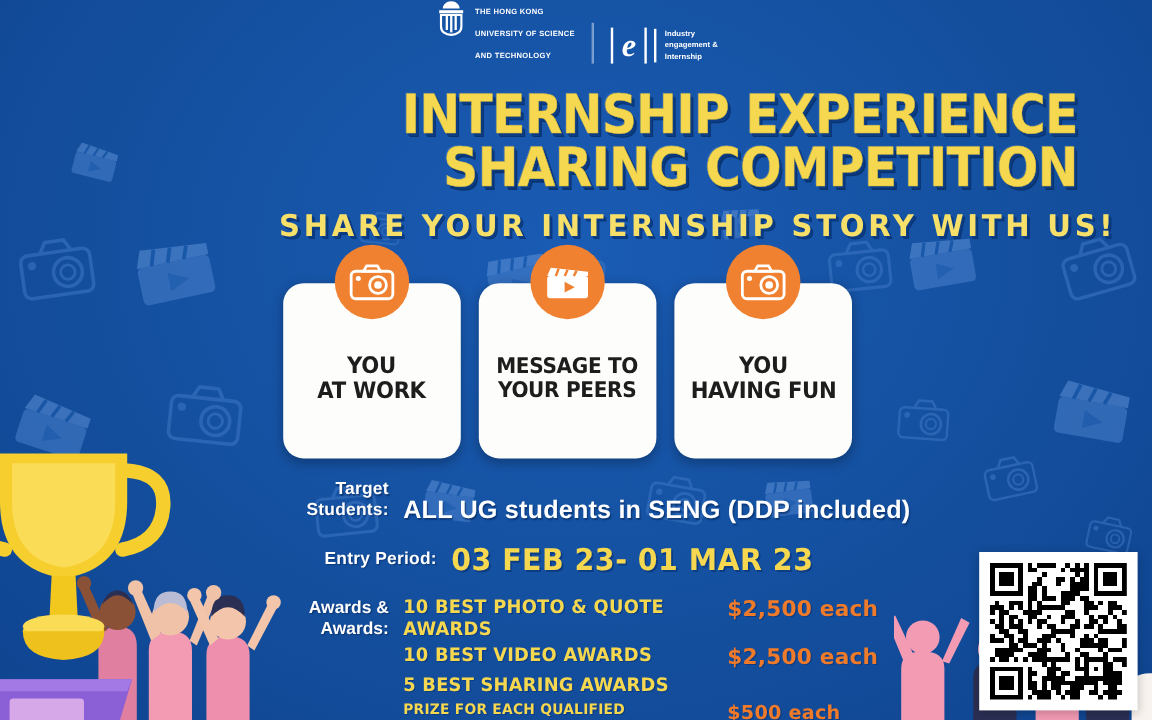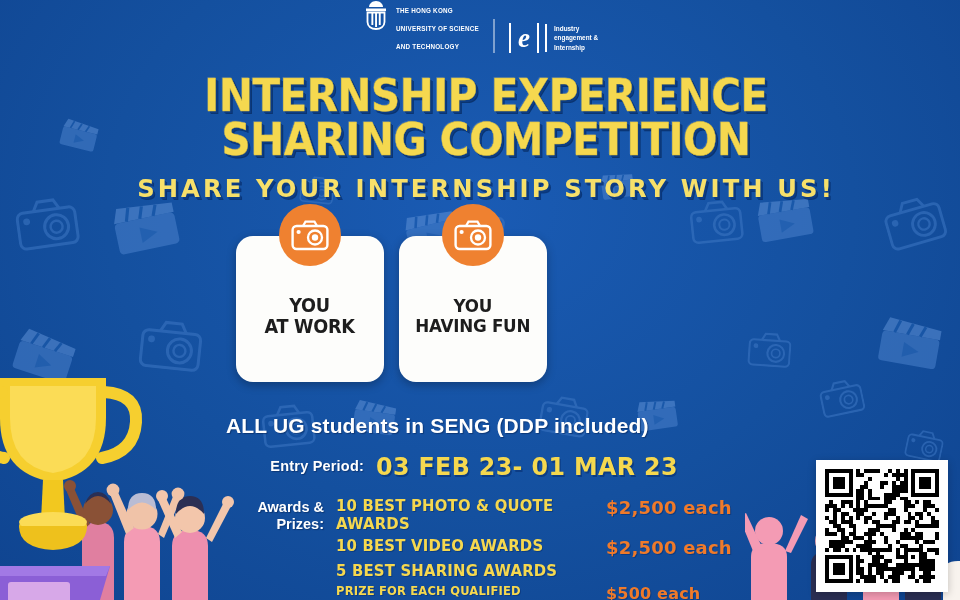--- a/index.html
+++ b/index.html
@@ -39,21 +39,21 @@
   .elogo-e {
     font-family:"Liberation Serif", serif;
     font-style:italic; font-weight:700; color:#fff;
     font-size:27px; line-height:1; padding:0 7px;
   }
   .elogo-bars { display:flex; align-items:center; }
   .ebar { width:2px; height:30px; background:#fff; }
   .elogo-txt { font-size:6.4px; color:#fff; line-height:1.45; font-weight:600; padding-left:7px; border-left:2px solid #fff; }
 
   
-  .titles { position:absolute; top:74px; left:0; right:16px; text-align:center; z-index:5;padding-left:28px; }
+  .titles { position:absolute; top:74px; left:0; right:16px; text-align:right; z-index:5;padding-left:28px; }
   .t-main {
     font-family:"DejaVu Sans", sans-serif;
     font-weight:700;
     color:#f5d84f;
     font-size:45px;
     line-height:.98;
     letter-spacing:-0.5px;
     transform:scaleX(.90);
     text-shadow:
        2px 2px 0 #0c3c84,
@@ -427,20 +427,36 @@
           <circle cx="24" cy="18.5" r="3.2" fill="#fff"></circle>
           <circle cx="7.6" cy="13" r="2.1" fill="#fff"></circle>
         </svg>
       </div>
       <div class="card-label">
         <span>YOU</span>
         <span class="l2">AT WORK</span>
       </div>
     </div>
 
+    <div class="card">
+      <div class="card-badge">
+        <svg width="38" height="32" viewBox="0 0 38 32">
+          <rect x="2" y="11" width="34" height="18.5" rx="2.4" fill="#fff"></rect>
+          <path d="M2 11 L5 4.2 L36 7.4 L36 11 Z" fill="#fff"></path>
+          <path d="M11.5 4.9 L9.2 11" stroke="#ef8130" stroke-width="2"></path>
+          <path d="M19 5.7 L16.7 11" stroke="#ef8130" stroke-width="2"></path>
+          <path d="M26.5 6.5 L24.2 11" stroke="#ef8130" stroke-width="2"></path>
+          <path d="M16.5 15.8 L25 20.3 L16.5 24.8 Z" fill="#ef8130"></path>
+        </svg>
+      </div>
+      <div class="card-label">
+        <span>MESSAGE TO</span>
+        <span class="l2">YOUR PEERS</span>
+      </div>
+    </div>
 
     <div class="card">
       <div class="card-badge">
         <svg width="38" height="32" viewBox="0 0 38 32">
           <rect x="1.6" y="7" width="34.8" height="23" rx="4" fill="none" stroke="#fff" stroke-width="2.4"></rect>
           <path d="M12 7 L14.5 2.6 L23.5 2.6 L26 7 Z" fill="none" stroke="#fff" stroke-width="2.2"></path>
           <circle cx="24" cy="18.5" r="7" fill="none" stroke="#fff" stroke-width="2.3"></circle>
           <circle cx="24" cy="18.5" r="3.2" fill="#fff"></circle>
           <circle cx="7.6" cy="13" r="2.1" fill="#fff"></circle>
         </svg>
@@ -448,32 +464,36 @@
       <div class="card-label">
         <span>YOU</span>
         <span class="l2">HAVING FUN</span>
       </div>
     </div>
   </div>
 
   <div class="info">
 
     <div class="row lbl-pad">
+      <div class="lbl">
+        <span>Target</span><br>
+        <span>Students:</span>
+      </div>
       <div class="val-target">ALL UG students in SENG (DDP included)</div>
     </div>
 
     <div class="row row-entry lbl-pad">
       <div class="lbl">Entry Period:</div>
       <div class="val-entry">03 FEB 23- 01 MAR 23</div>
     </div>
 
     <div class="awards lbl-pad">
       <div class="aw-lbl">
         <span>Awards &amp;</span><br>
-        <span>Prizes:</span>
+        <span>Awards:</span>
       </div>
       <div class="aw-table">
         <div class="aw-row">
           <div class="aw-name">10 BEST PHOTO &amp; QUOTE AWARDS</div>
           <div class="aw-amt">$2,500 each</div>
         </div>
         <div class="aw-row">
           <div class="aw-name">10 BEST VIDEO AWARDS</div>
           <div class="aw-amt">$2,500 each</div>
         </div>

